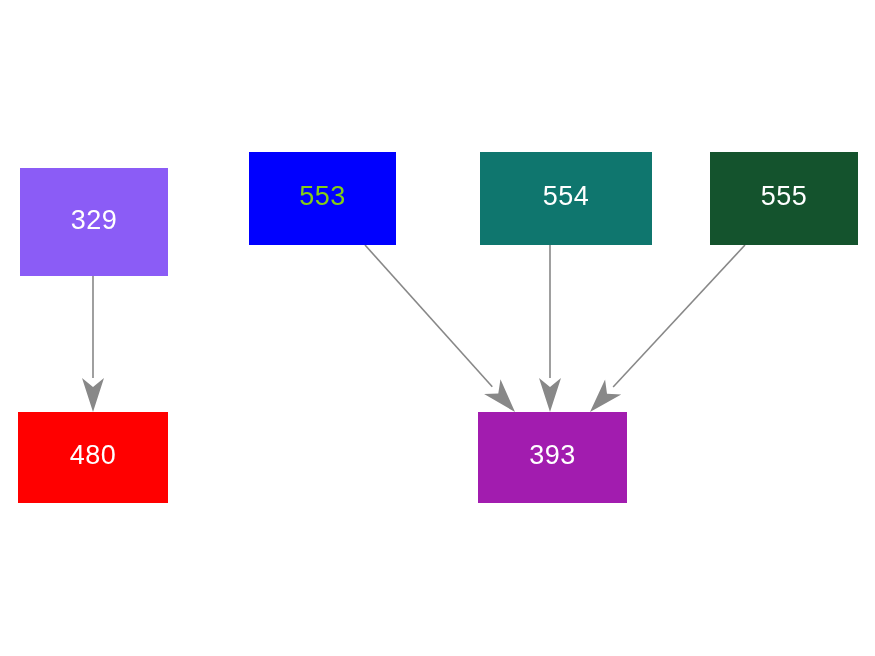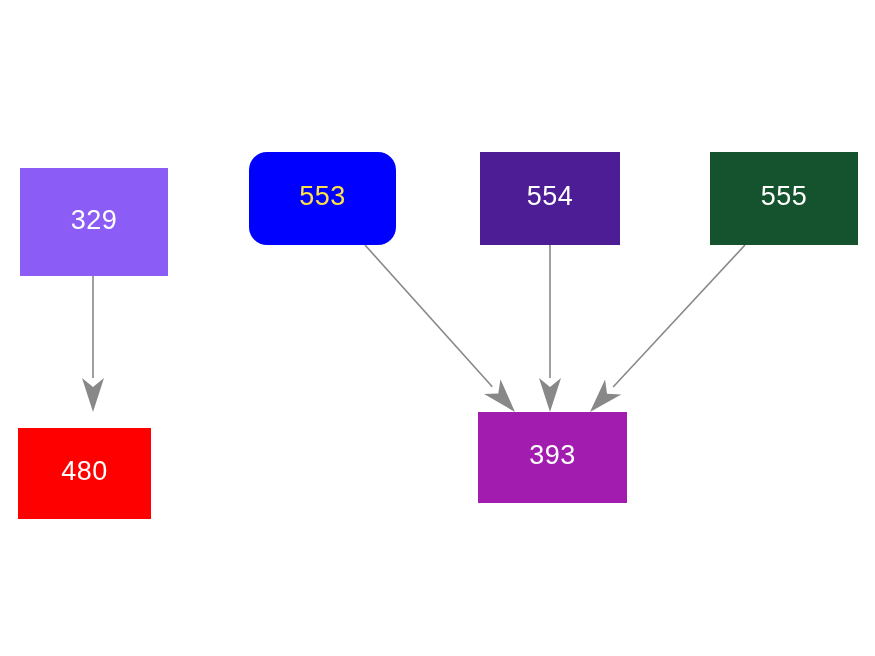--- a/index.html
+++ b/index.html
@@ -57,33 +57,33 @@
       <line x1="550" y1="245" x2="550" y2="378" stroke="#888888" stroke-width="1.6"></line>
       <polygon points="550,412 539,378 550,387 561,378" fill="#888888"></polygon>
       <line x1="745" y1="245" x2="613.1296131341826" y2="387.0797071393001" stroke="#888888" stroke-width="1.6"></line>
       <polygon points="590,412 605.0671654439561,379.5965970076528 607.0070684810166,393.6762552494854 621.192060824409,394.56281727094745" fill="#888888"></polygon>
     </svg>
 
   <div class="node node-source" style="left: 20px; top: 168px; width: 148px; height: 108px; background: #8b5cf6; color: rgb(255, 255, 255);">
     <span class="node-label">329</span>
   </div>
 
-  <div class="node node-source" style="left: 249px; top: 152px; width: 147px; height: 93px; background: rgb(0, 0, 255); color: #fde047; border-radius: 18px;">
+  <div class="node node-source" style="left: 249px; top: 152px; width: 147px; height: 93px; background: rgb(0, 0, 255); color: #84cc16;">
     <span class="node-label">553</span>
   </div>
 
-  <div class="node node-source" style="left: 480px; top: 152px; width: 140px; height: 93px; background: #4c1d95; color: rgb(255, 255, 255);">
+  <div class="node node-source" style="left: 480px; top: 152px; width: 172px; height: 93px; background: #0f766e; color: rgb(255, 255, 255);">
     <span class="node-label">554</span>
   </div>
 
   <div class="node node-source" style="left: 710px; top: 152px; width: 148px; height: 93px; background: #14532d; color: rgb(255, 255, 255);">
     <span class="node-label">555</span>
   </div>
 
-  <div class="node node-target" style="left: 18px; top: 412px; width: 133px; height: 91px; background: rgb(255, 0, 0); color: rgb(255, 255, 255); margin-top: 16px;">
+  <div class="node node-target" style="left: 18px; top: 412px; width: 150px; height: 91px; background: rgb(255, 0, 0); color: rgb(255, 255, 255);">
     <span class="node-label">480</span>
   </div>
 
   <div class="node node-target" style="left: 478px; top: 412px; width: 149px; height: 91px; background: #a21caf; color: rgb(255, 255, 255);">
     <span class="node-label">393</span>
   </div>
 
 </div>
 
 </body></html>

